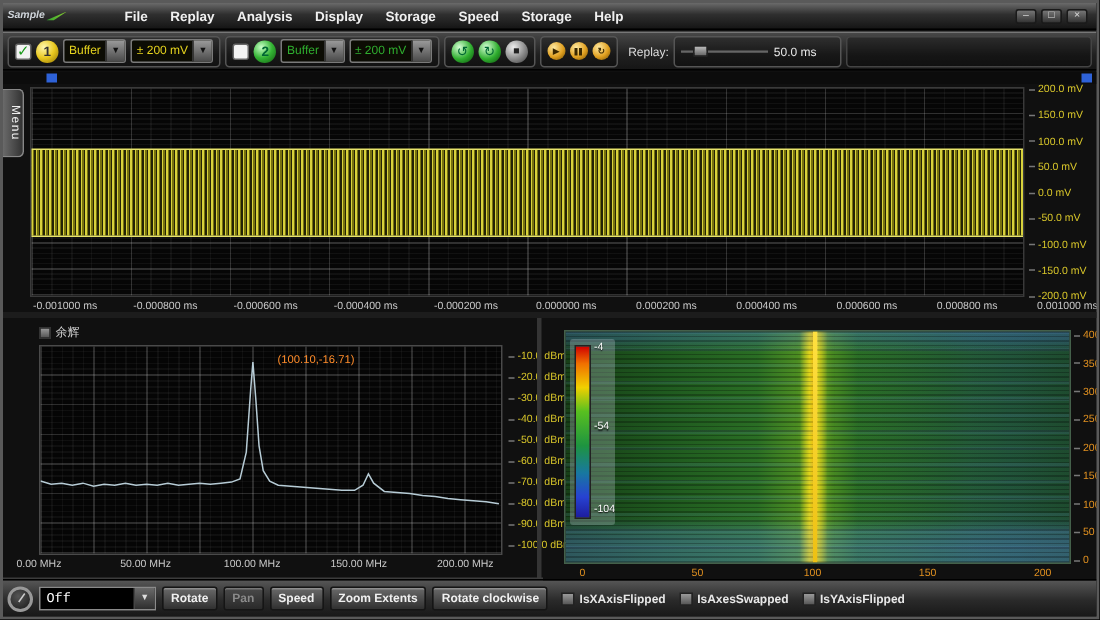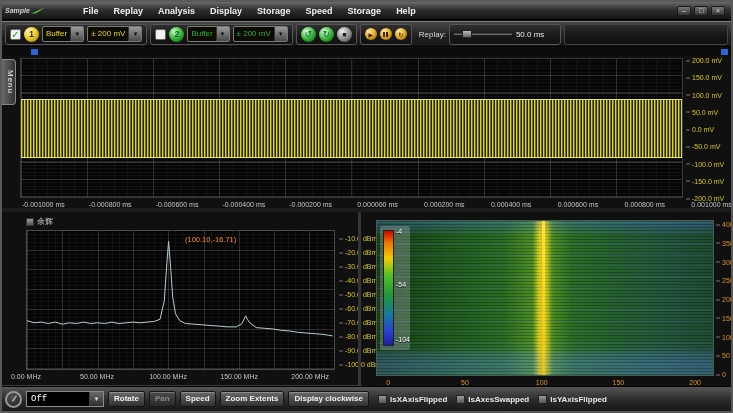--- a/index.html
+++ b/index.html
@@ -319,21 +319,21 @@
   <div id="statusbar">
     <div id="gauge-icon"></div>
     <div id="mode-select">
       <span class="val">Off</span>
       <span class="arrow">▼</span>
     </div>
     <button class="sb-btn">Rotate</button>
     <button class="sb-btn disabled">Pan</button>
     <button class="sb-btn">Speed</button>
     <button class="sb-btn">Zoom Extents</button>
-    <button class="sb-btn">Display clockwise</button>
+    <button class="sb-btn">Rotate clockwise</button>
     <div class="sb-check">
       <span class="box"></span>
       <span class="lab">IsXAxisFlipped</span>
     </div>
     <div class="sb-check">
       <span class="box"></span>
       <span class="lab">IsAxesSwapped</span>
     </div>
     <div class="sb-check">
       <span class="box"></span>

